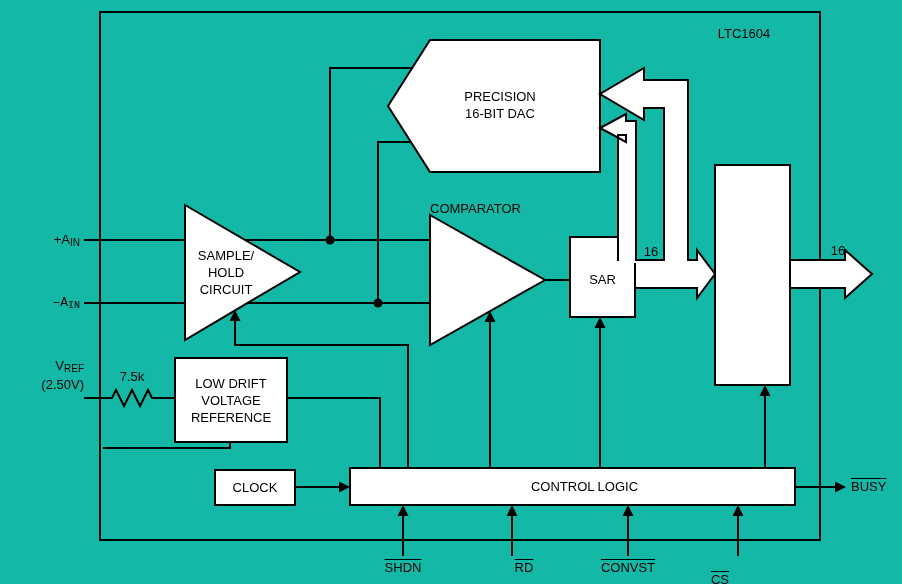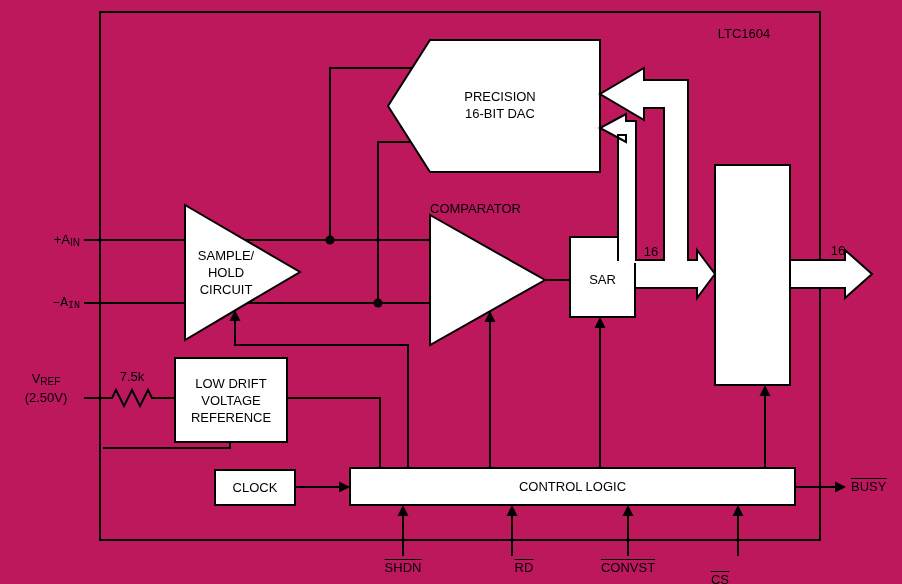--- a/index.html
+++ b/index.html
@@ -1,17 +1,17 @@
 <!DOCTYPE html>
 <html><head>
 <meta charset="utf-8">
 <style>
   html,body{margin:0;padding:0;background:#fff;}
   .stage{
-    position:relative;width:902px;height:584px;background:#be185d;
+    position:relative;width:902px;height:584px;background:#14b8a6;
     font-family:"Liberation Sans", sans-serif;color:#000;overflow:hidden;
   }
   .stage svg{position:absolute;left:0;top:0;}
   .lbl{position:absolute;font-size:13px;line-height:16px;white-space:nowrap;}
   .c{text-align:center;}
   .r{text-align:right;}
   .l{text-align:left;}
   .lh17{line-height:17px;}
   .ov{text-decoration:overline;}
   .sb{font-size:10px;vertical-align:-2px;letter-spacing:0;}
@@ -82,21 +82,21 @@
 
     <circle cx="330" cy="240" r="4.5" fill="#000"></circle>
     <circle cx="378" cy="303" r="4.5" fill="#000"></circle>
   </svg>
 
   <div class="lbl c" style="left:699px;top:26px;width:90px;">LTC1604</div>
 
   <div class="lbl r" style="left:18px;top:232px;width:62px;"><span>+A</span><span class="sb">IN</span></div>
   <div class="lbl r" style="left:18px;top:295px;width:62px;font-family:Liberation Mono, monospace;"><span>–A</span><span class="sb">IN</span></div>
 
-  <div class="lbl r" style="left:8px;top:371px;width:76px;text-align:center;">
+  <div class="lbl r" style="left:8px;top:358px;width:76px;">
     <div><span>V</span><span class="sb">REF</span></div>
     <div>(2.50V)</div>
   </div>
 
 
   <div class="lbl c" style="left:108px;top:369px;width:48px;">7.5k</div>
 
   <div class="lbl c lh17" style="left:415px;top:88px;width:170px;">
     <div>PRECISION</div>
     <div>16-BIT DAC</div>
@@ -106,21 +106,21 @@
     <div>SAMPLE/</div>
     <div>HOLD</div>
     <div>CIRCUIT</div>
   </div>
 
   <div class="lbl l" style="left:430px;top:201px;width:140px;">COMPARATOR</div>
 
   <div class="lbl c" style="left:570px;top:272px;width:65px;">SAR</div>
 
 
-  <div class="lbl c" style="left:350px;top:479px;width:445px;">CONTROL LOGIC</div>
+  <div class="lbl c" style="left:362px;top:479px;width:445px;">CONTROL LOGIC</div>
 
   <div class="lbl c" style="left:215px;top:480px;width:80px;">CLOCK</div>
 
   <div class="lbl c lh17" style="left:175px;top:375px;width:112px;">
     <div>LOW DRIFT</div>
     <div>VOLTAGE</div>
     <div>REFERENCE</div>
   </div>
 
   <div class="lbl c" style="left:636px;top:244px;width:30px;">16</div>

